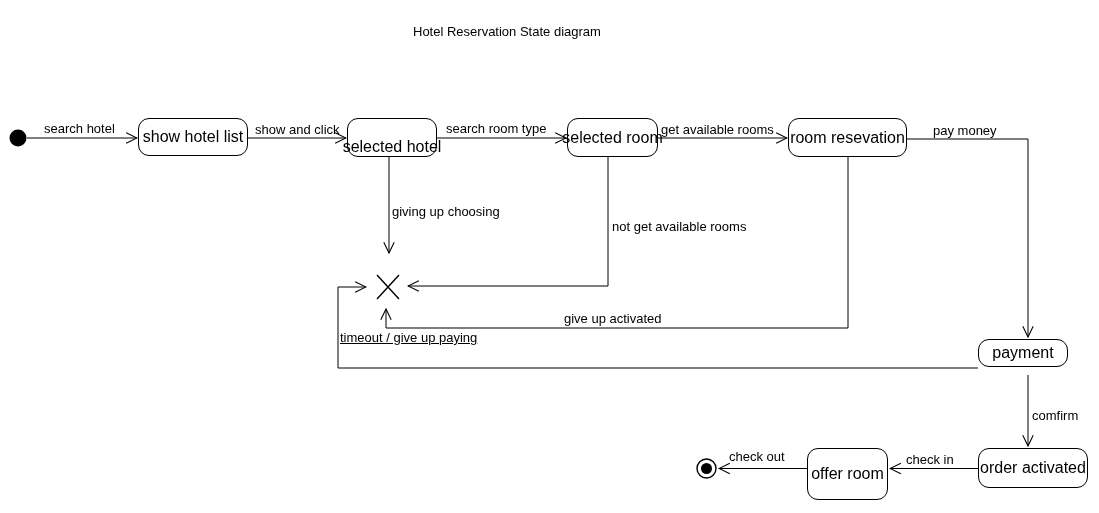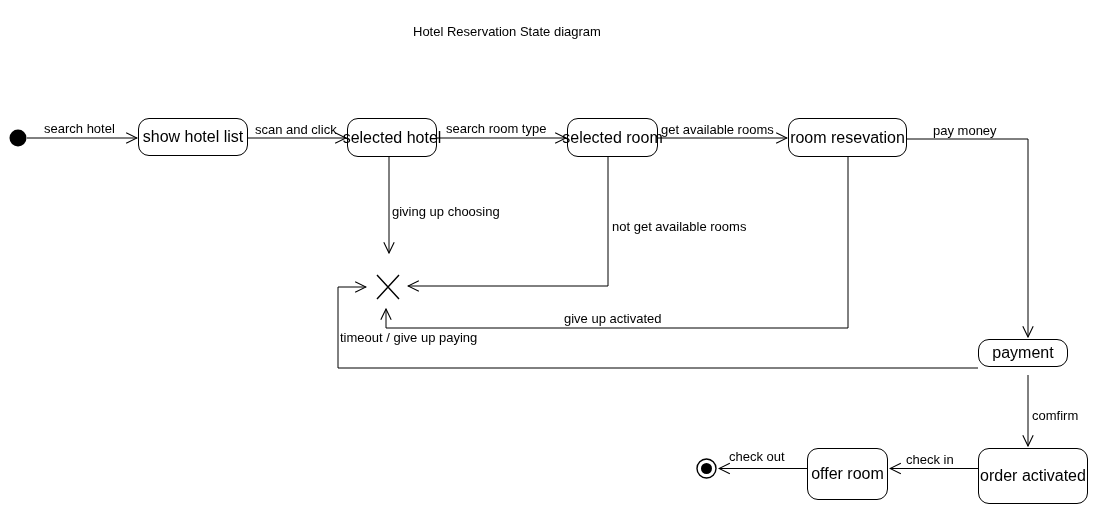--- a/index.html
+++ b/index.html
@@ -29,41 +29,41 @@
     border: 1px solid #000000;
     border-radius: 11px;
     background: #ffffff;
     display: flex;
     align-items: center;
     justify-content: center;
     font-size: 16px;
     white-space: nowrap;
   }
   .s-show-hotel-list  { left: 138px; top: 118px; width: 110px; height: 38px; }
-  .s-selected-hotel   { left: 347px; top: 118px; width:  90px; height: 39px; }
+  .s-selected-hotel   { left: 347px; top: 118px; width:  90px; height: 39px; align-items: flex-end; }
   .s-selected-room    { left: 567px; top: 118px; width:  91px; height: 39px; }
   .s-room-resevation  { left: 788px; top: 118px; width: 119px; height: 39px; }
   .s-payment          { left: 978px; top: 339px; width:  90px; height: 28px; }
-  .s-order-activated  { left: 978px; top: 448px; width: 110px; height: 56px; }
+  .s-order-activated  { left: 978px; top: 448px; width: 110px; height: 40px; }
   .s-offer-room       { left: 807px; top: 448px; width:  81px; height: 52px; }
   .lbl {
     position: absolute;
     font-size: 13px;
     white-space: nowrap;
     line-height: 14px;
   }
   .l-search-hotel            { left:  44px; top: 122px; }
   .l-scan-and-click          { left: 255px; top: 123px; }
   .l-choose-room-type        { left: 446px; top: 122px; }
   .l-get-available-rooms     { left: 661px; top: 123px; }
   .l-pay-money               { left: 933px; top: 124px; }
   .l-giving-up-choosing      { left: 392px; top: 205px; }
   .l-not-get-available-rooms { left: 612px; top: 220px; }
   .l-give-up-reserving       { left: 564px; top: 312px; }
-  .l-timeout-give-up-paying  { left: 340px; top: 331px; }
+  .l-timeout-give-up-paying  { left: 340px; top: 331px; text-decoration: underline; }
   .l-comfirm                 { left: 1032px; top: 409px; text-align: center; }
   .l-check-in                { left: 906px; top: 453px; }
   .l-check-out               { left: 729px; top: 450px; }
 </style>
 </head>
 <body>
 
 <div class="canvas">
 
   <svg class="edges" viewBox="0 0 1099 513" xmlns="http://www.w3.org/2000/svg">
@@ -115,21 +115,21 @@
     <span>payment</span>
   </div>
   <div class="state s-order-activated">
     <span>order activated</span>
   </div>
   <div class="state s-offer-room">
     <span>offer room</span>
   </div>
 
   <div class="lbl l-search-hotel">search hotel</div>
-  <div class="lbl l-scan-and-click">scan and click</div>
+  <div class="lbl l-scan-and-click">show and click</div>
   <div class="lbl l-choose-room-type">search room type</div>
   <div class="lbl l-get-available-rooms">get available rooms</div>
   <div class="lbl l-pay-money">pay money</div>
   <div class="lbl l-giving-up-choosing">giving up choosing</div>
   <div class="lbl l-not-get-available-rooms">not get available rooms</div>
   <div class="lbl l-give-up-reserving">give up activated</div>
   <div class="lbl l-timeout-give-up-paying">timeout / give up paying</div>
   <div class="lbl l-comfirm">comfirm</div>
   <div class="lbl l-check-in">check in</div>
   <div class="lbl l-check-out">check out</div>

